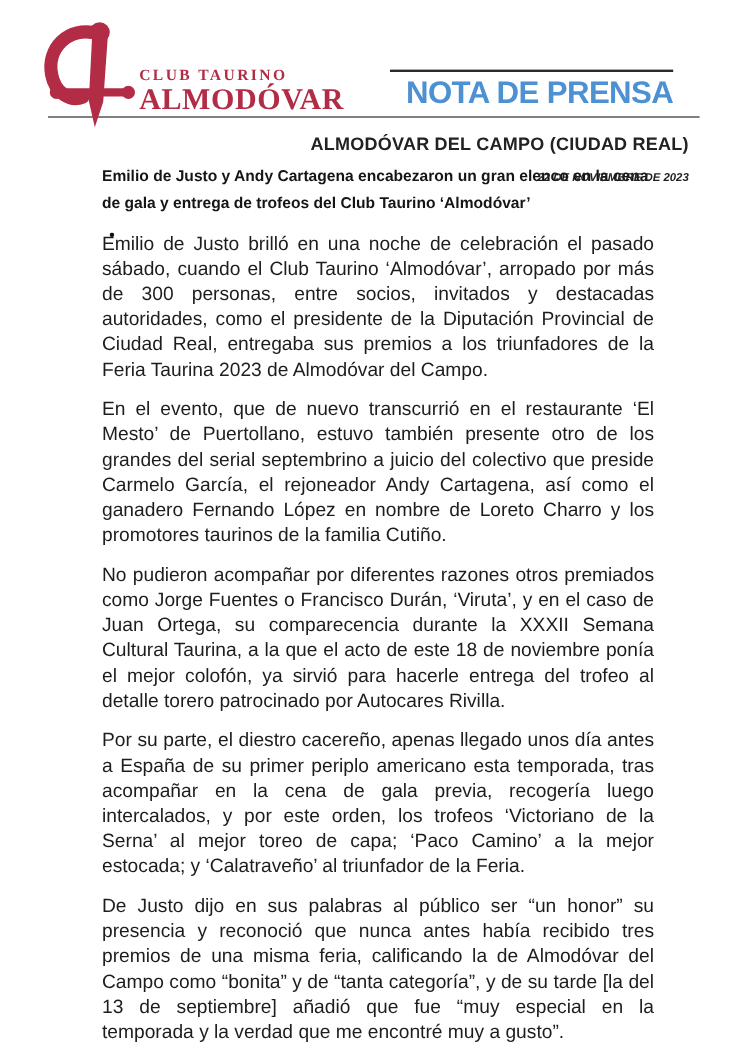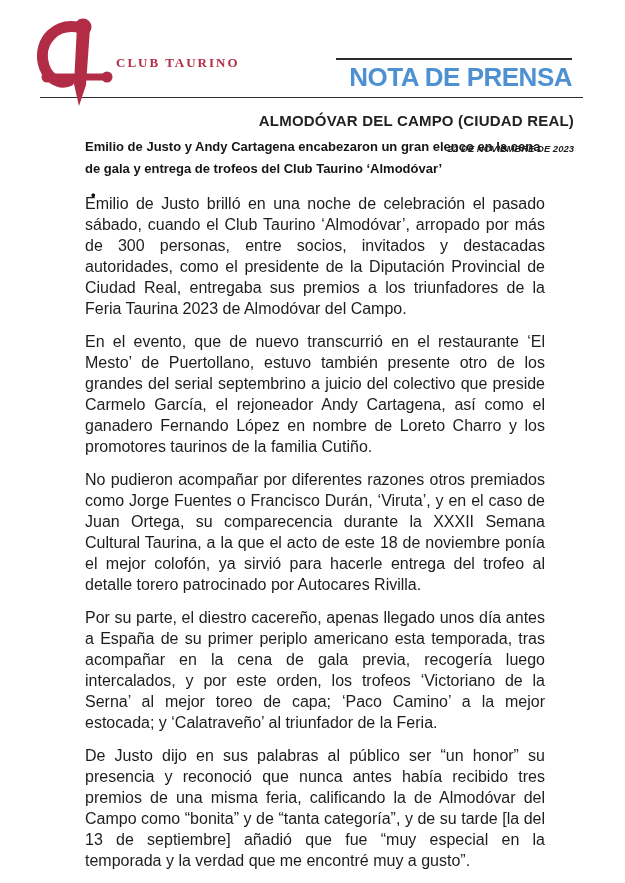--- a/index.html
+++ b/index.html
@@ -21,21 +21,21 @@
   .logo-line1 {
     font-family: "Liberation Serif", serif;
     font-size: 13px; letter-spacing: 2px; font-weight: 600; white-space: nowrap;
   }
   .logo-line2 {
     font-family: "Liberation Serif", serif;
     font-size: 25px; letter-spacing: 0.5px; font-weight: 600; line-height: 1.05; white-space: nowrap;
   }
 
   .press-block {
-    position: absolute; right: 44px; top: 58px; width: 236px;
+    position: absolute; right: 55px; top: 58px; width: 236px;
     border-top: 2px solid #2b2b2b; text-align: right; padding-top: 1px;
   }
   .press-title {
     color: #4e91d2; font-weight: bold; font-size: 26px; letter-spacing: -0.5px;
     line-height: 1.3; white-space: nowrap;
   }
   .rule-full {
     position: absolute; left: 40px; top: 97px; width: 543px; height: 0;
     border-top: 1.5px solid #2e2e2e;
   }
@@ -88,20 +88,21 @@
         <circle cx="47" cy="12" r="8.5" stroke="none"></circle>
         <path d="M41 11 L54 13 L50 70 L43 91 L38 69 Z" stroke="none"></path>
         <path d="M11 62 L71 62" fill="none" stroke-width="7" stroke-linecap="round"></path>
         <circle cx="11" cy="62" r="5.5" stroke="none"></circle>
         <circle cx="71" cy="62" r="5.5" stroke="none"></circle>
       </g>
     </svg>
 
     <div class="logo-text">
       <div class="logo-line1">CLUB TAURINO</div>
+      <div class="logo-line2">ALMODÓVAR</div>
     </div>
 
     <div class="press-block">
       <div class="press-title">NOTA DE PRENSA</div>
     </div>
 
     <div class="rule-full"></div>
 
     <div class="hdr-location">ALMODÓVAR DEL CAMPO (CIUDAD REAL)</div>
     <div class="hdr-date">22 DE NOVIEMBRE DE 2023</div>

